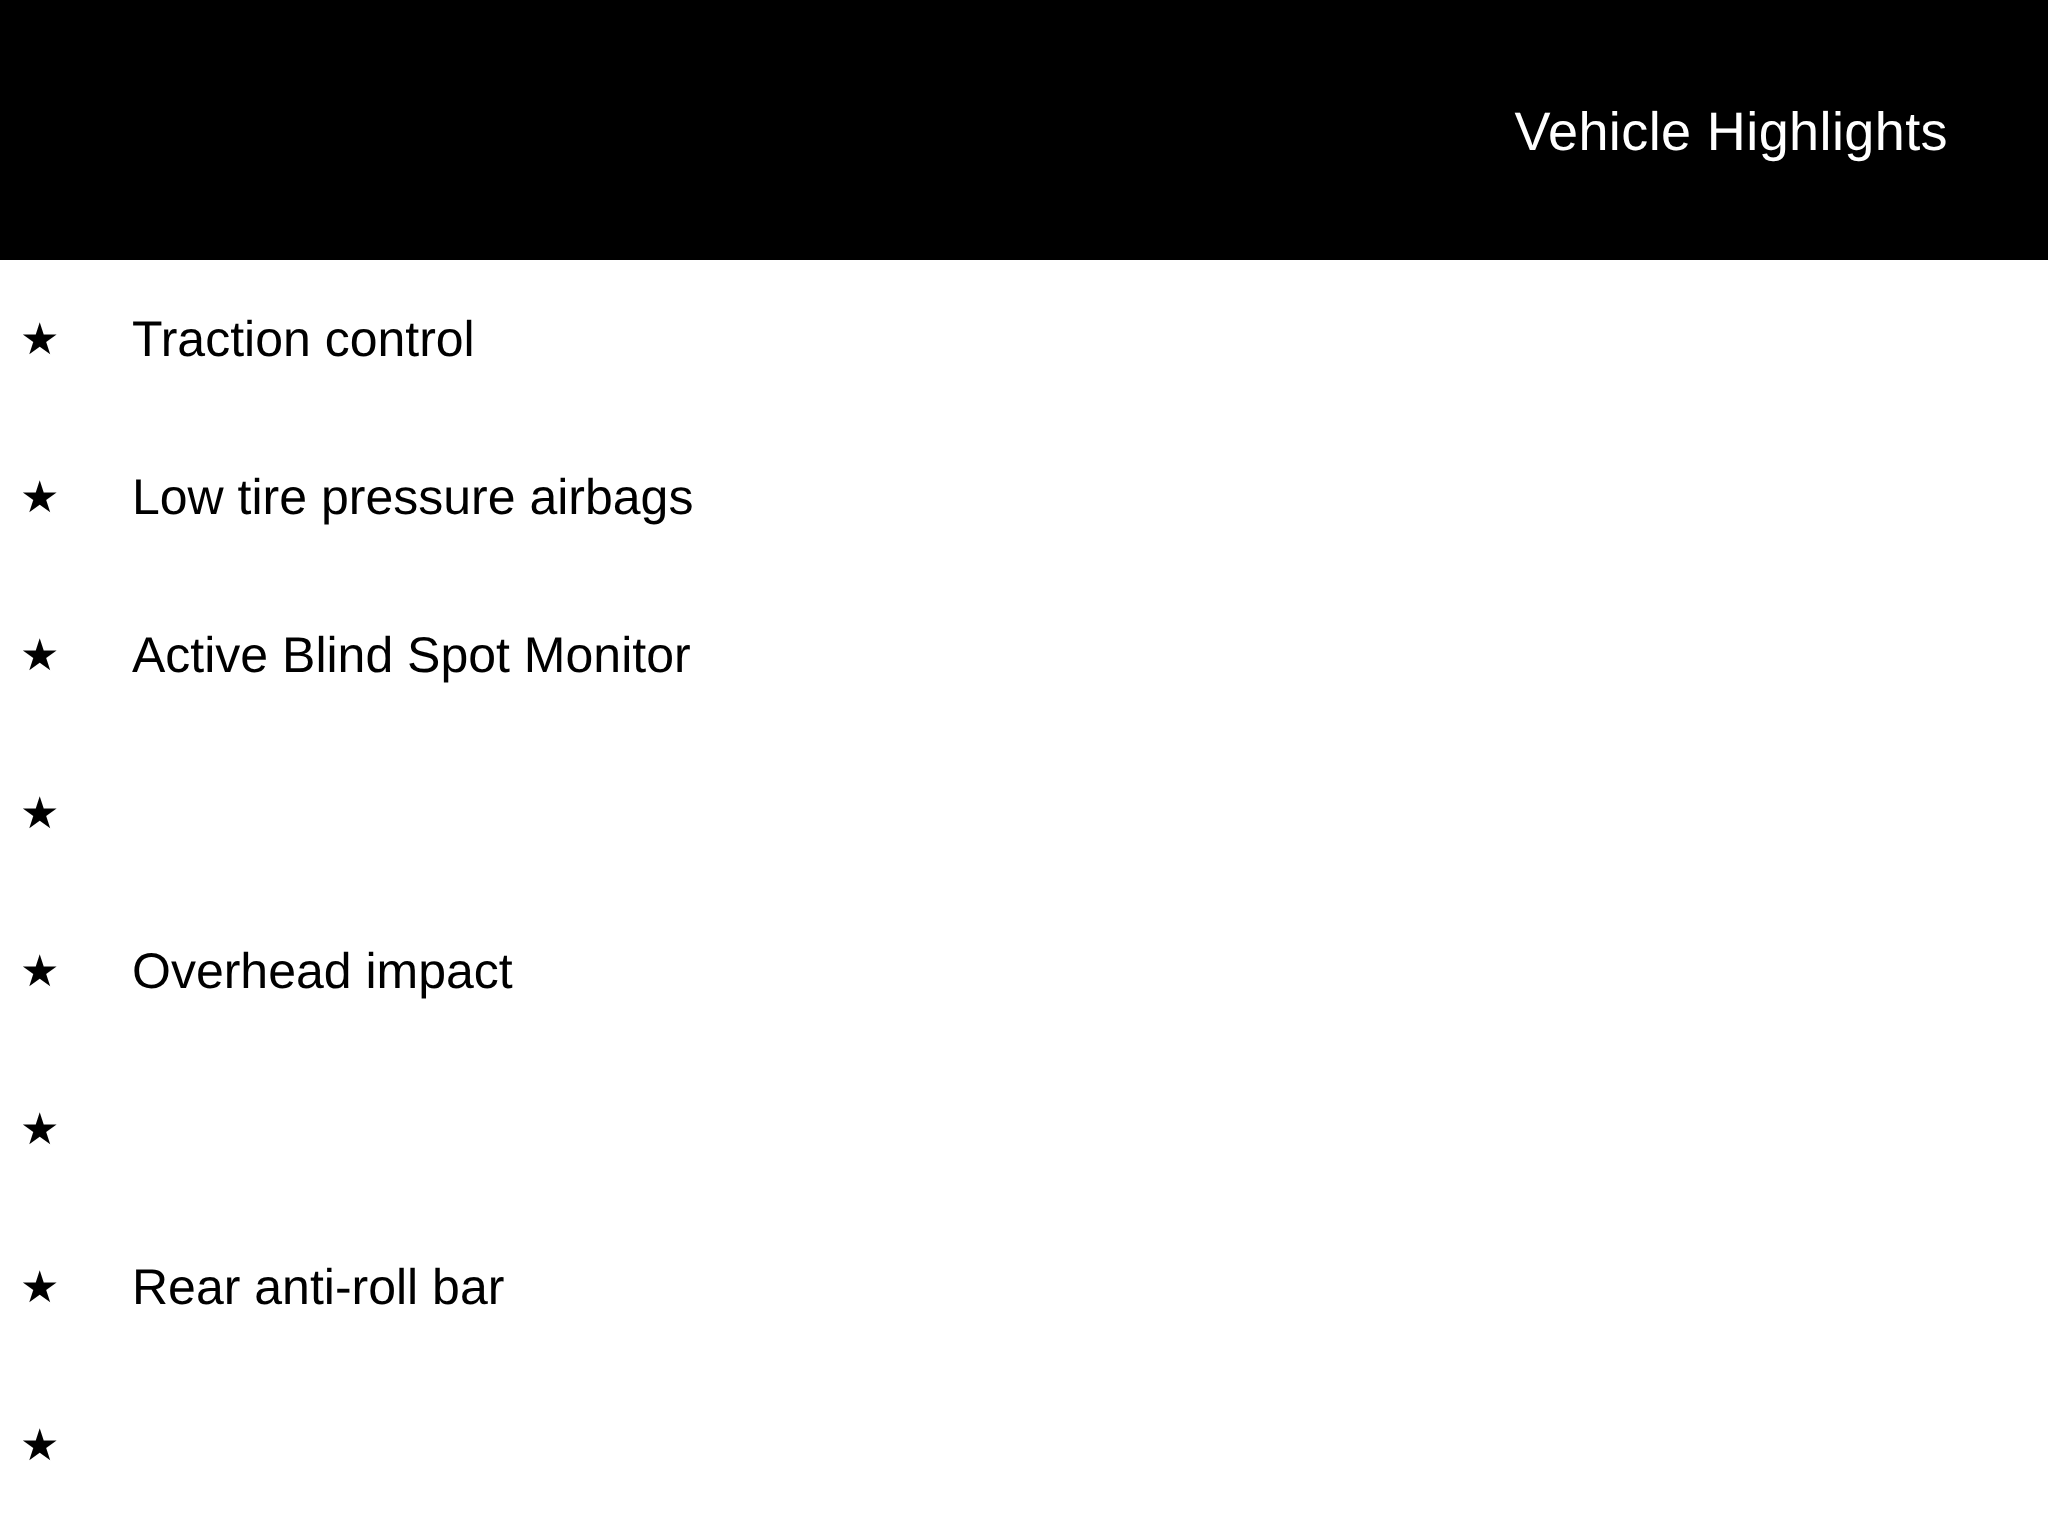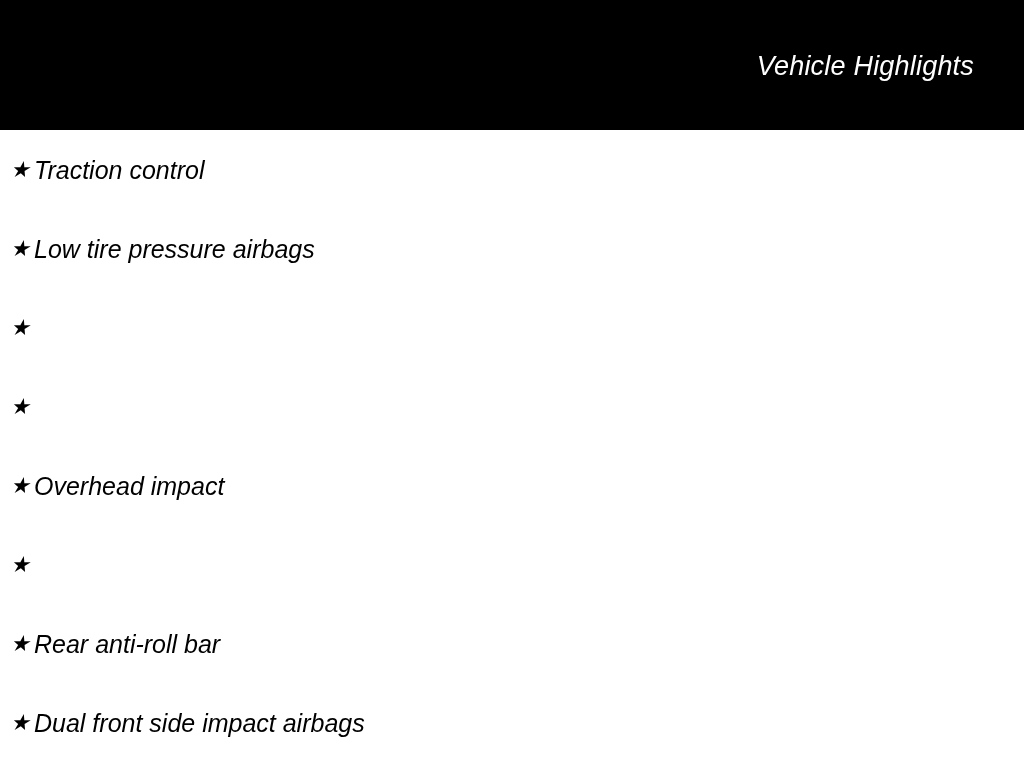--- a/index.html
+++ b/index.html
@@ -11,21 +11,20 @@
     height: 768px;
     background: #ffffff;
     font-family: "Liberation Sans", sans-serif;
     overflow: hidden;
   }
   .page {
     position: relative;
     width: 1024px;
     height: 768px;
     background: #ffffff;
-    font-style: italic;
   }
   .header-bar {
     position: absolute;
     top: 0;
     left: 0;
     width: 1024px;
     height: 130px;
     background: #000000;
   }
   .header-title {
@@ -61,20 +60,21 @@
     font-size: 22px;
     line-height: 22px;
     color: #000000;
     text-align: left;
   }
   .item-label {
     font-size: 25px;
     line-height: 30px;
     color: #000000;
     white-space: nowrap;
+    margin-left: 32px;
   }
 </style>
 </head>
 <body>
 
 <div class="page">
 
   <div class="header-bar">
     <div class="header-title">Vehicle Highlights</div>
   </div>
@@ -83,34 +83,34 @@
     <li class="highlight-item">
       <span class="star-icon">★</span>
       <span class="item-label">Traction control</span>
     </li>
     <li class="highlight-item">
       <span class="star-icon">★</span>
       <span class="item-label">Low tire pressure airbags</span>
     </li>
     <li class="highlight-item">
       <span class="star-icon">★</span>
+      <span class="item-label">Active Blind Spot Monitor</span>
     </li>
     <li class="highlight-item">
       <span class="star-icon">★</span>
     </li>
     <li class="highlight-item">
       <span class="star-icon">★</span>
       <span class="item-label">Overhead impact</span>
     </li>
     <li class="highlight-item">
       <span class="star-icon">★</span>
     </li>
     <li class="highlight-item">
       <span class="star-icon">★</span>
       <span class="item-label">Rear anti-roll bar</span>
     </li>
     <li class="highlight-item">
       <span class="star-icon">★</span>
-      <span class="item-label">Dual front side impact airbags</span>
     </li>
   </ul>
 
 </div>
 
 </body></html>

